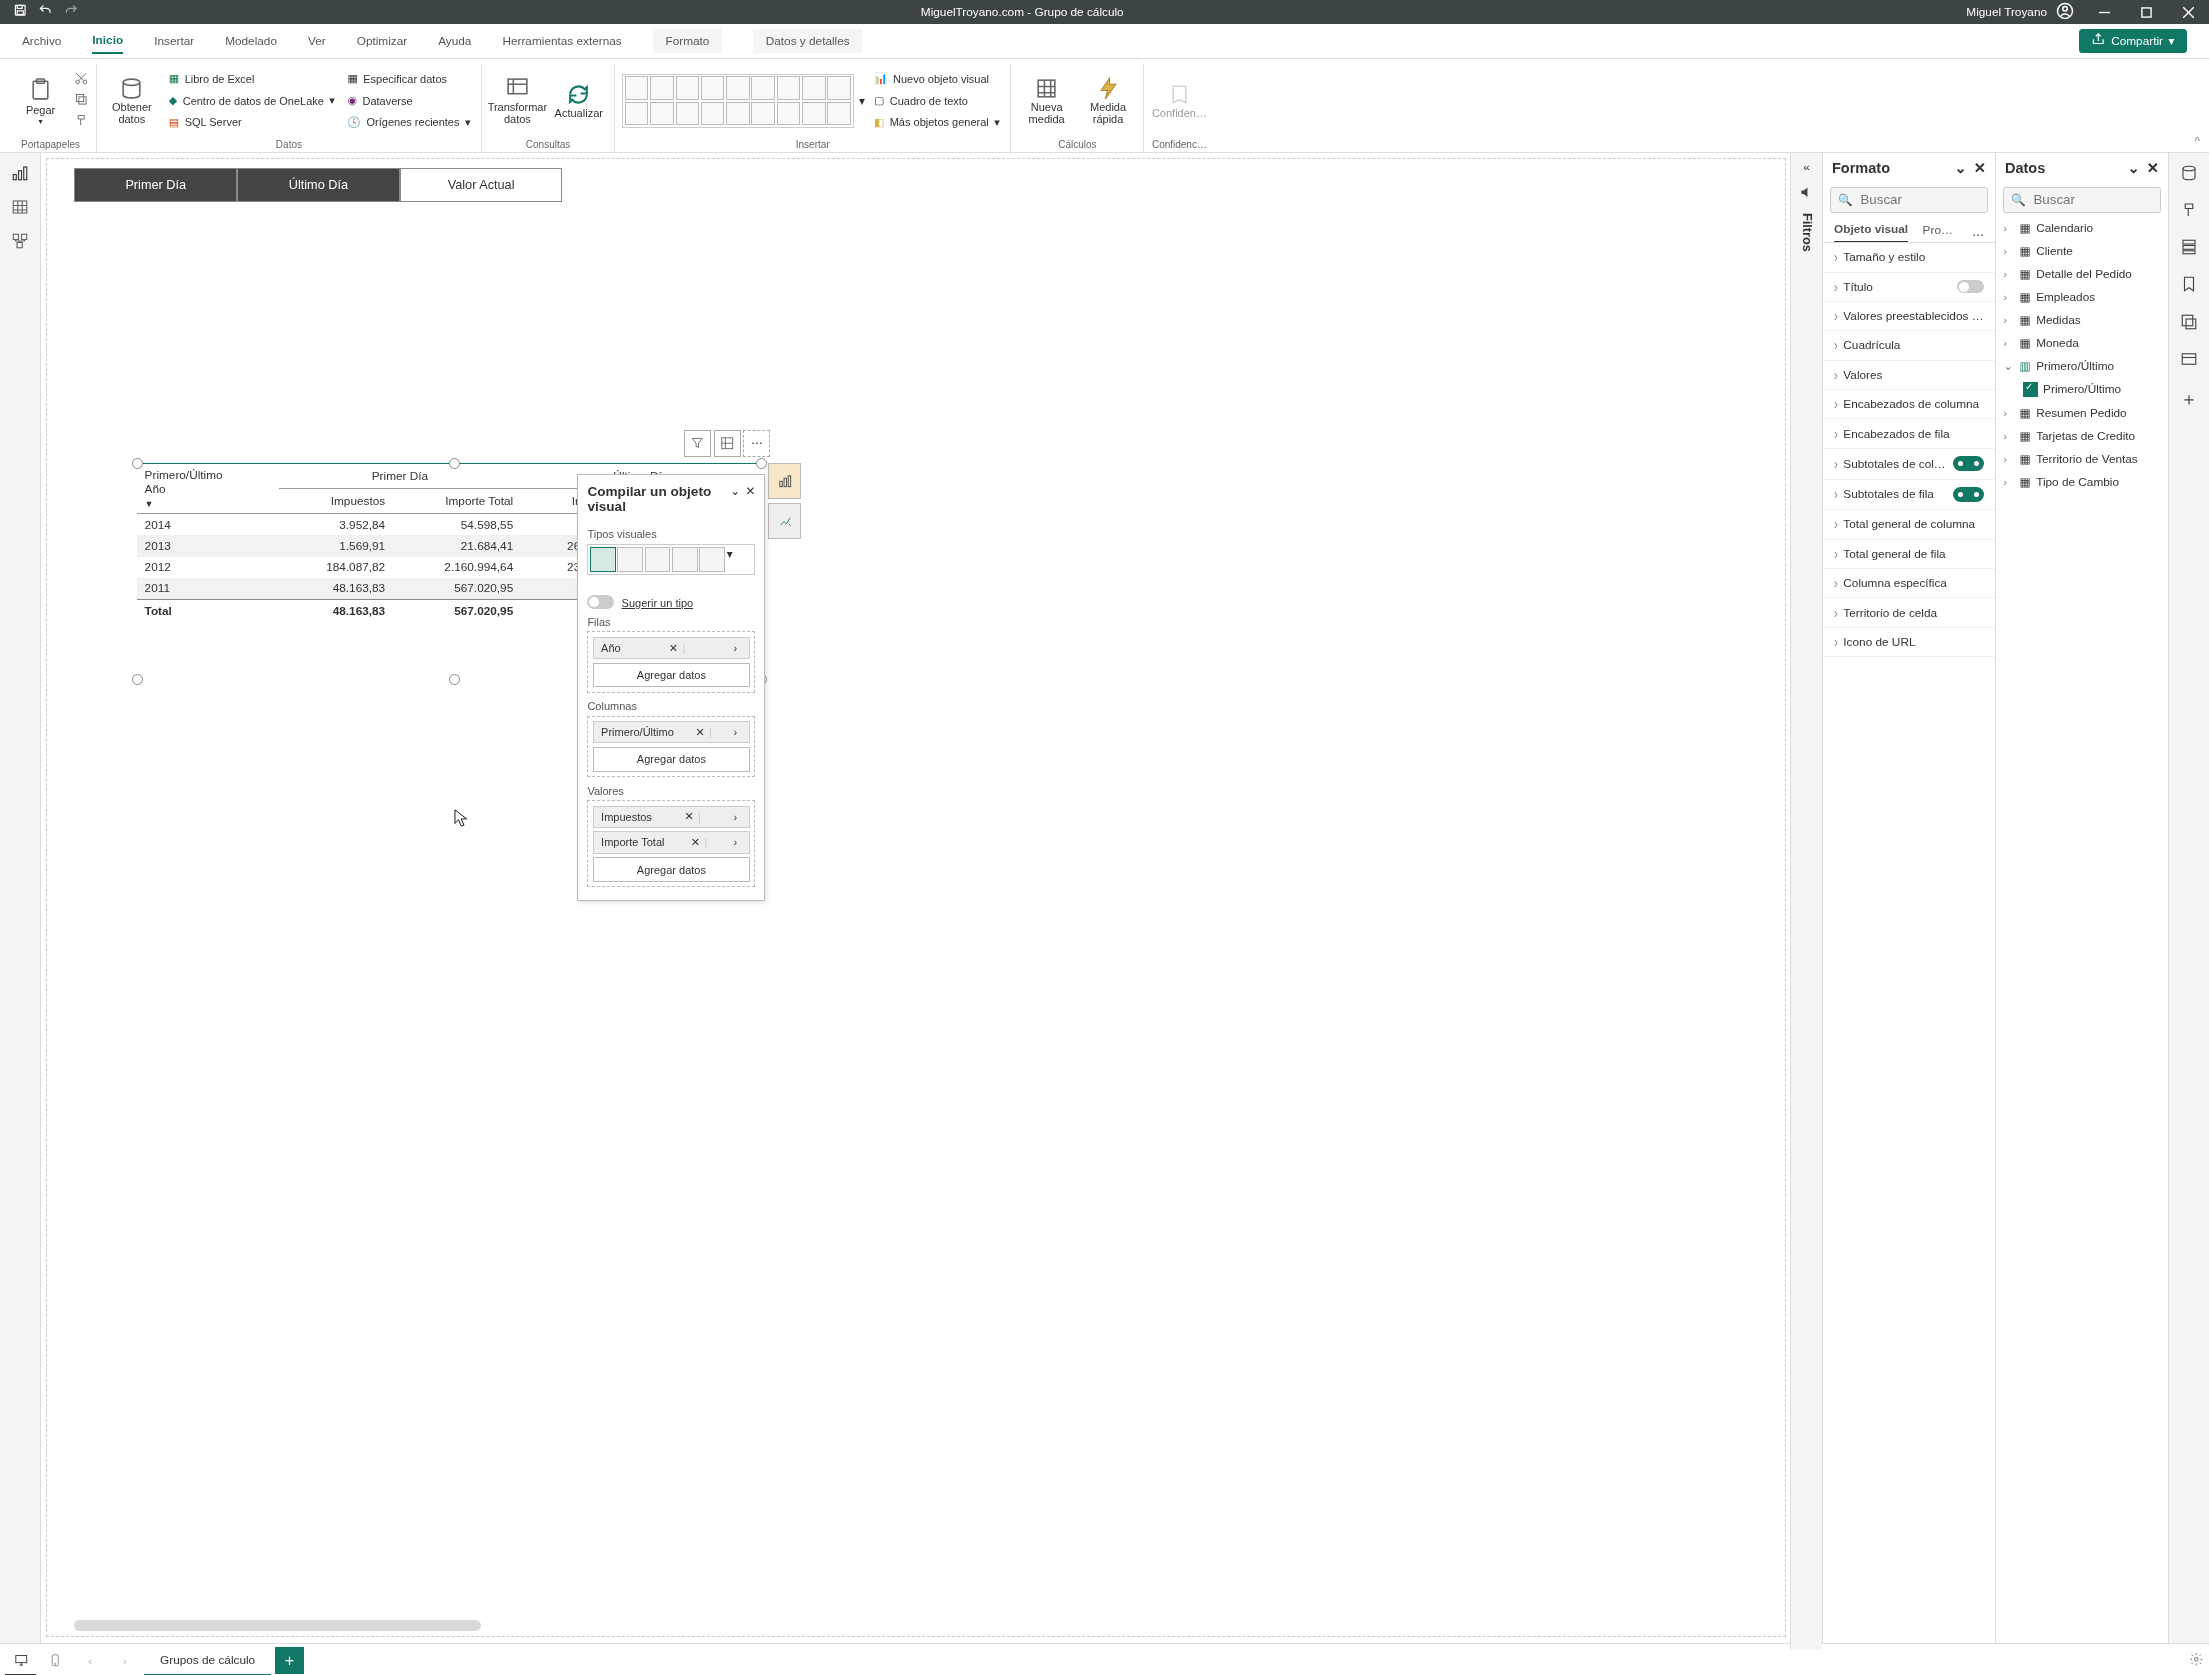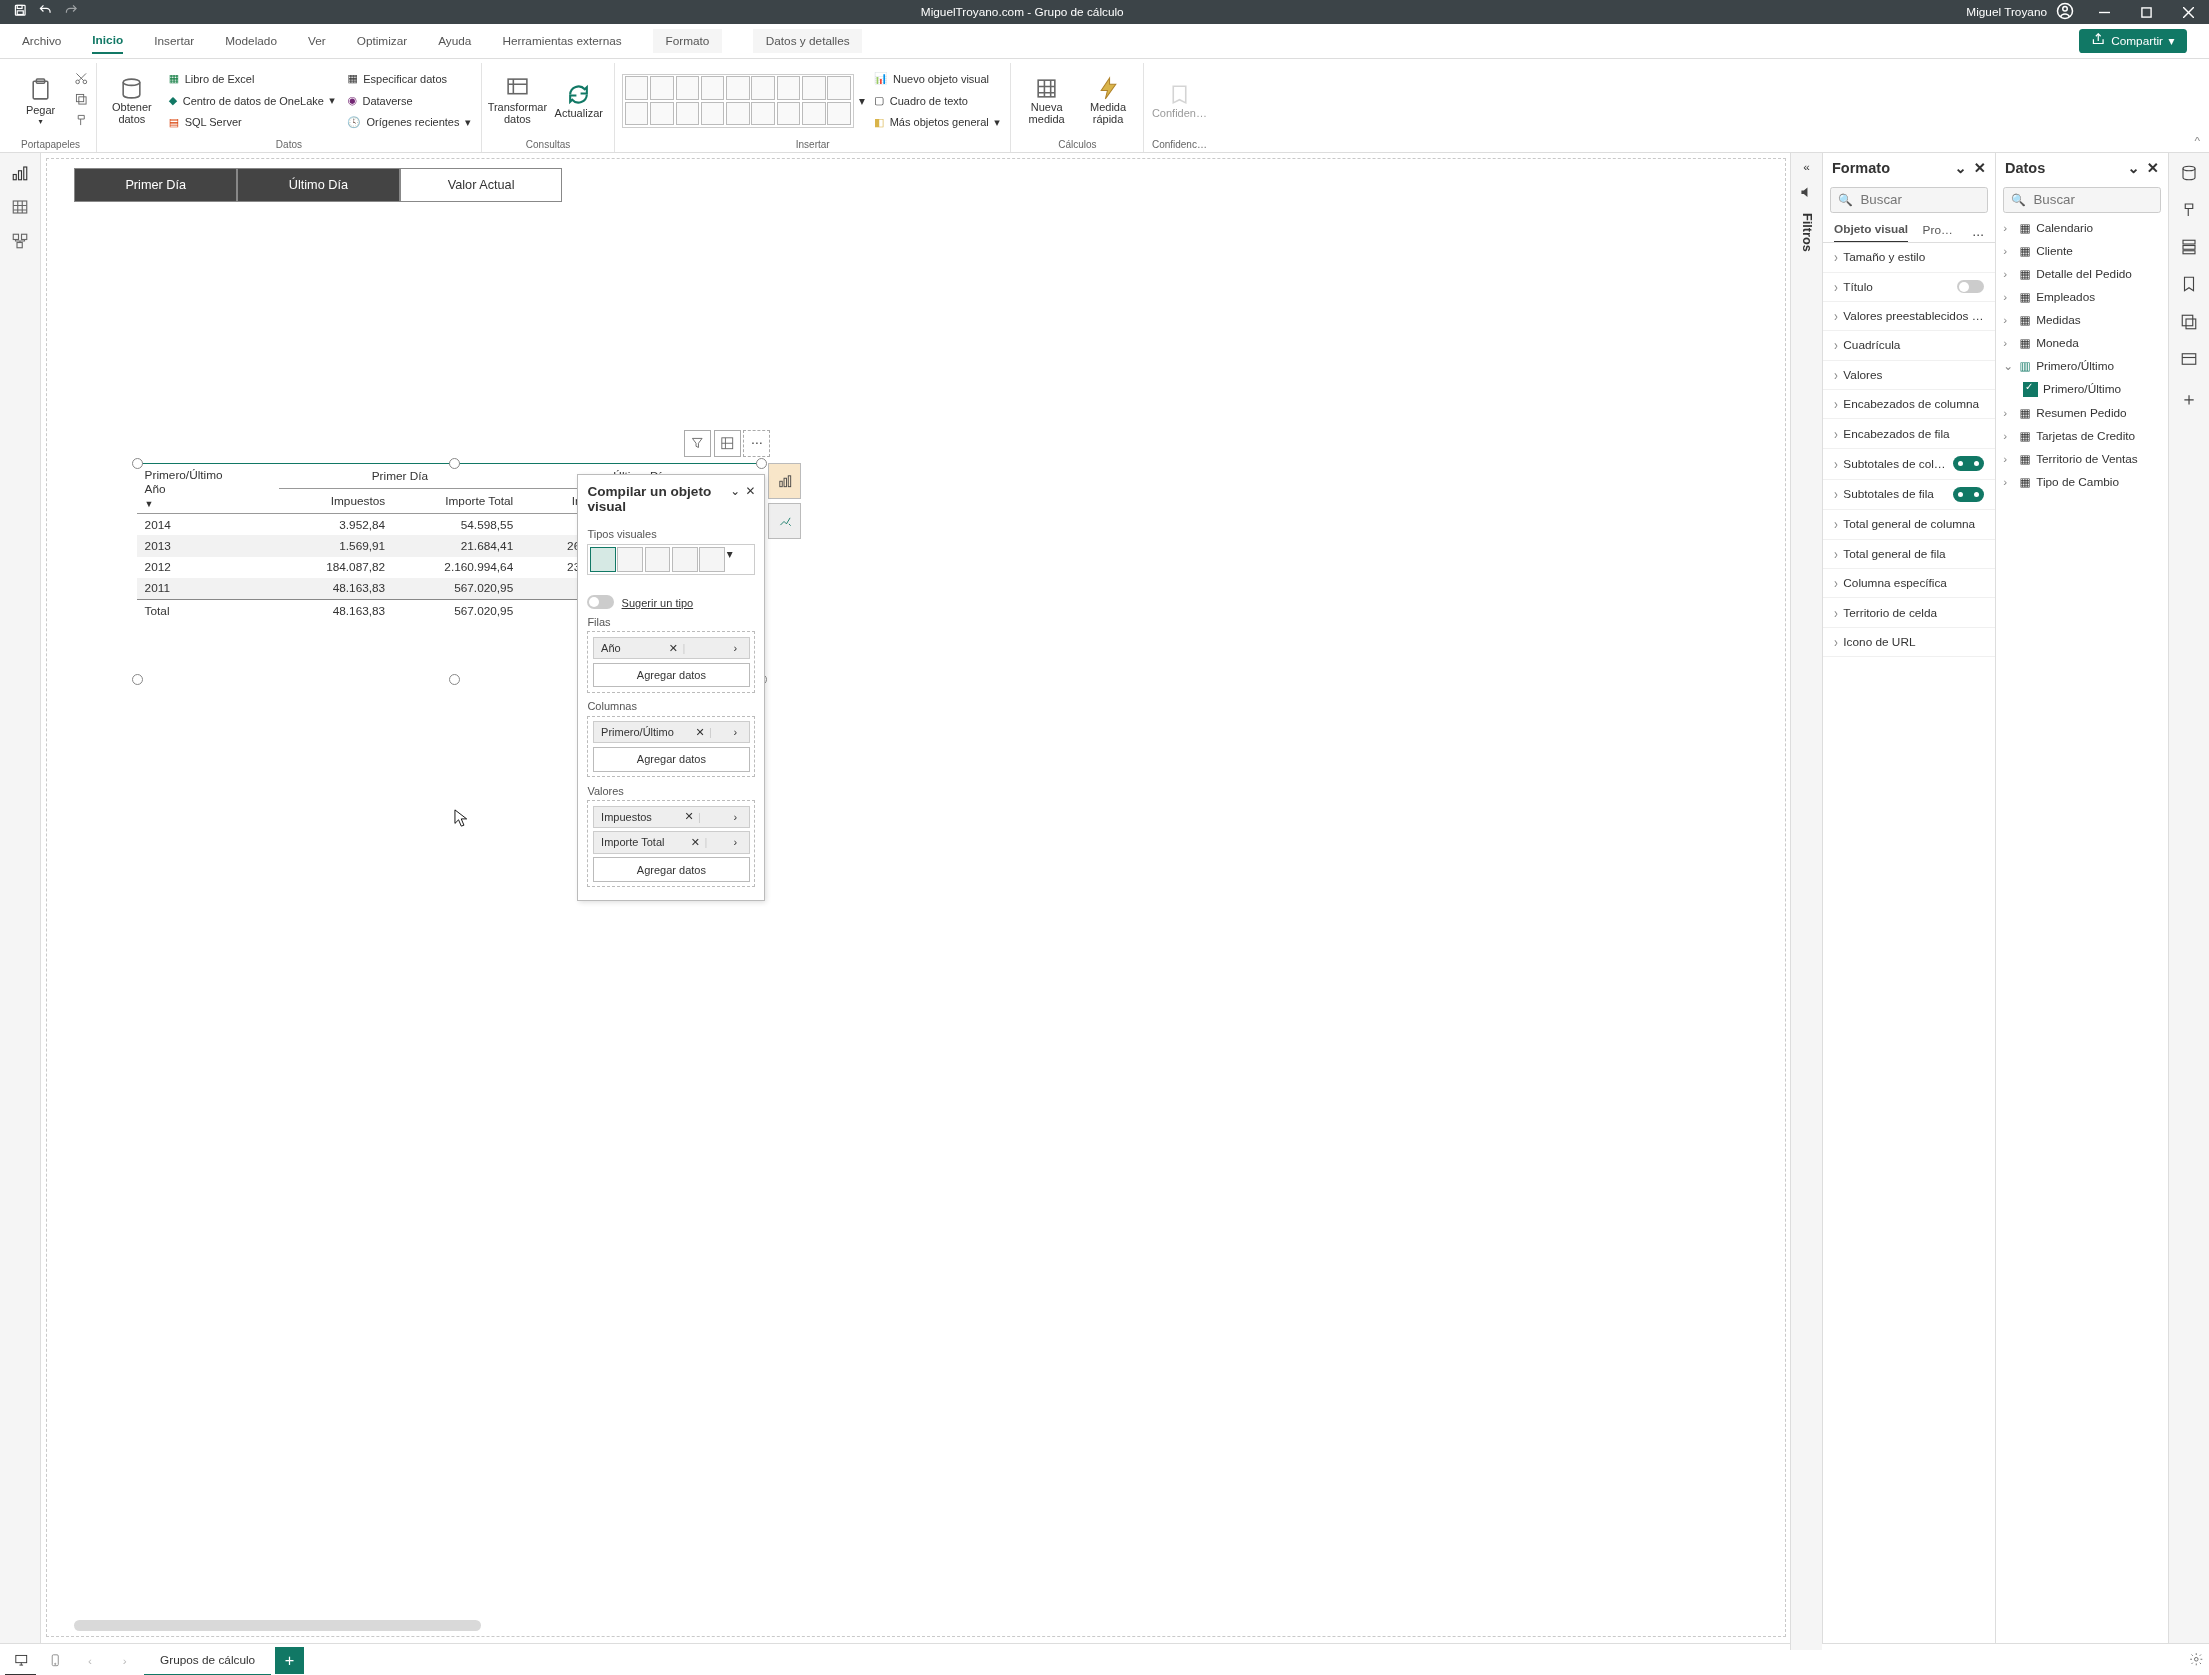--- a/index.html
+++ b/index.html
@@ -103,21 +103,21 @@
 .slicer .sbtn.sel { background:#444; color:#fff; }
 
 .matrixwrap { position:absolute; left:90px; top:304px; width:624px; height:217px; }
 .handle { position:absolute; width:9px; height:9px; background:#fff; border:0.9px solid #888; border-radius:50%; }
 .matrix { width:100%; border-collapse:collapse; font-size:11.8px; }
 .matrix th { font-weight:400; text-align:right; padding:3.6px 7.2px; border-bottom:0.9px solid #999; }
 .matrix th.groupth { text-align:center; }
 .matrix td { text-align:right; padding:3.6px 7.2px; }
 .matrix td.year { text-align:left; }
 .matrix tr.alt td { background:#f2f2f2; }
-.matrix tr.total td { font-weight:400; border-top:0.9px solid #888; }
+.matrix tr.total td { font-weight:700; border-top:0.9px solid #888; }
 .vizactions { position:absolute; right:-9px; top:-33px; display:flex; gap:2.7px; }
 .vizactions .va { width:25px; height:25px; border:0.9px solid #aaa; background:#fff; display:flex;align-items:center;justify-content:center; }
 .vizactions .va.more { border-style:dashed; }
 .focusbtns { position:absolute; right:-40px; top:0; display:flex; flex-direction:column; gap:3.6px; }
 .focusbtns .fb { width:31px; height:34px; background:#eee; border:0.9px solid #bbb; display:flex;align-items:center;justify-content:center; }
 .focusbtns .fb.active { background:#f8e6c9; }
 
 .buildpop { position:absolute; left:530px; top:315px; width:168px; background:#fff; border:0.9px solid #bbb; box-shadow:1.8px 1.8px 5.4px rgba(0,0,0,0.15); padding:9px 9px 12.7px 9px; }
 .buildpop h3 { margin:0 0 7.2px 0; font-size:13.6px; font-weight:600; }
 .buildpop .bphead { display:flex; align-items:flex-start; }

